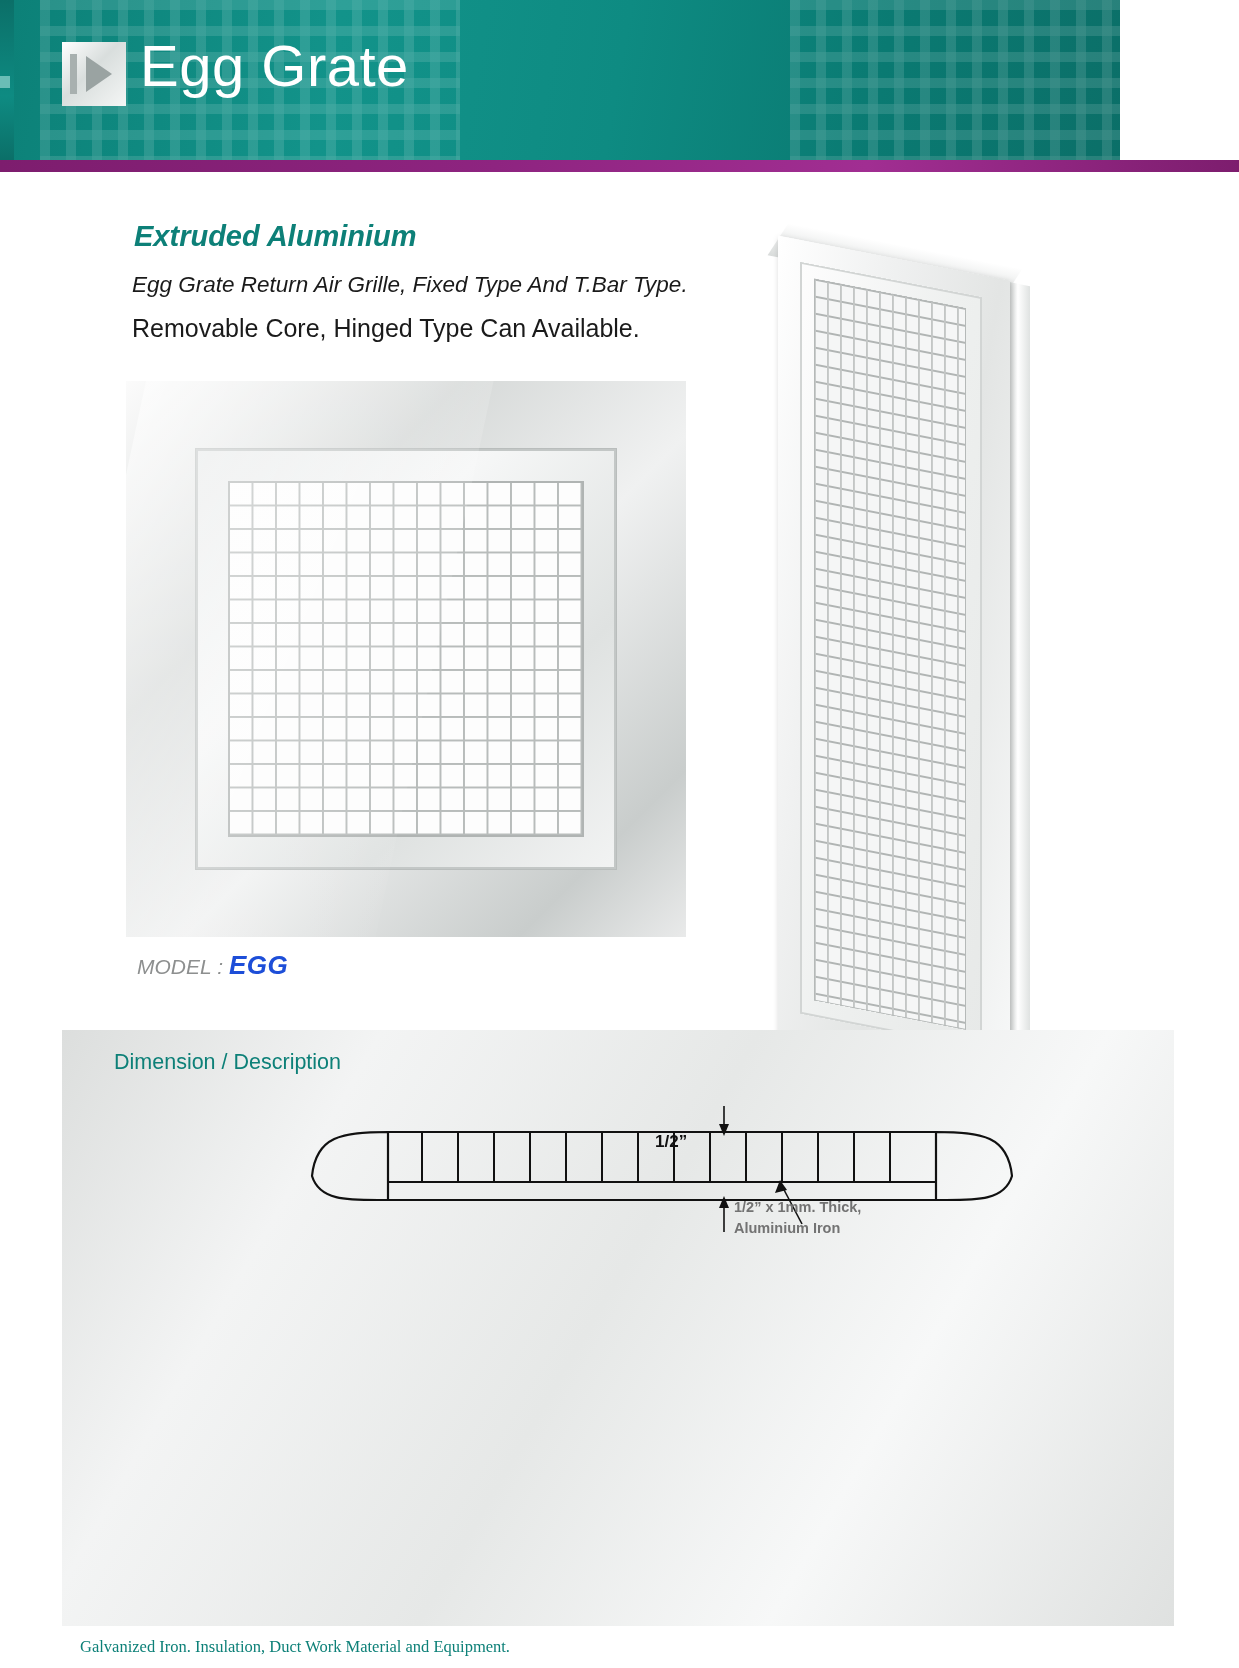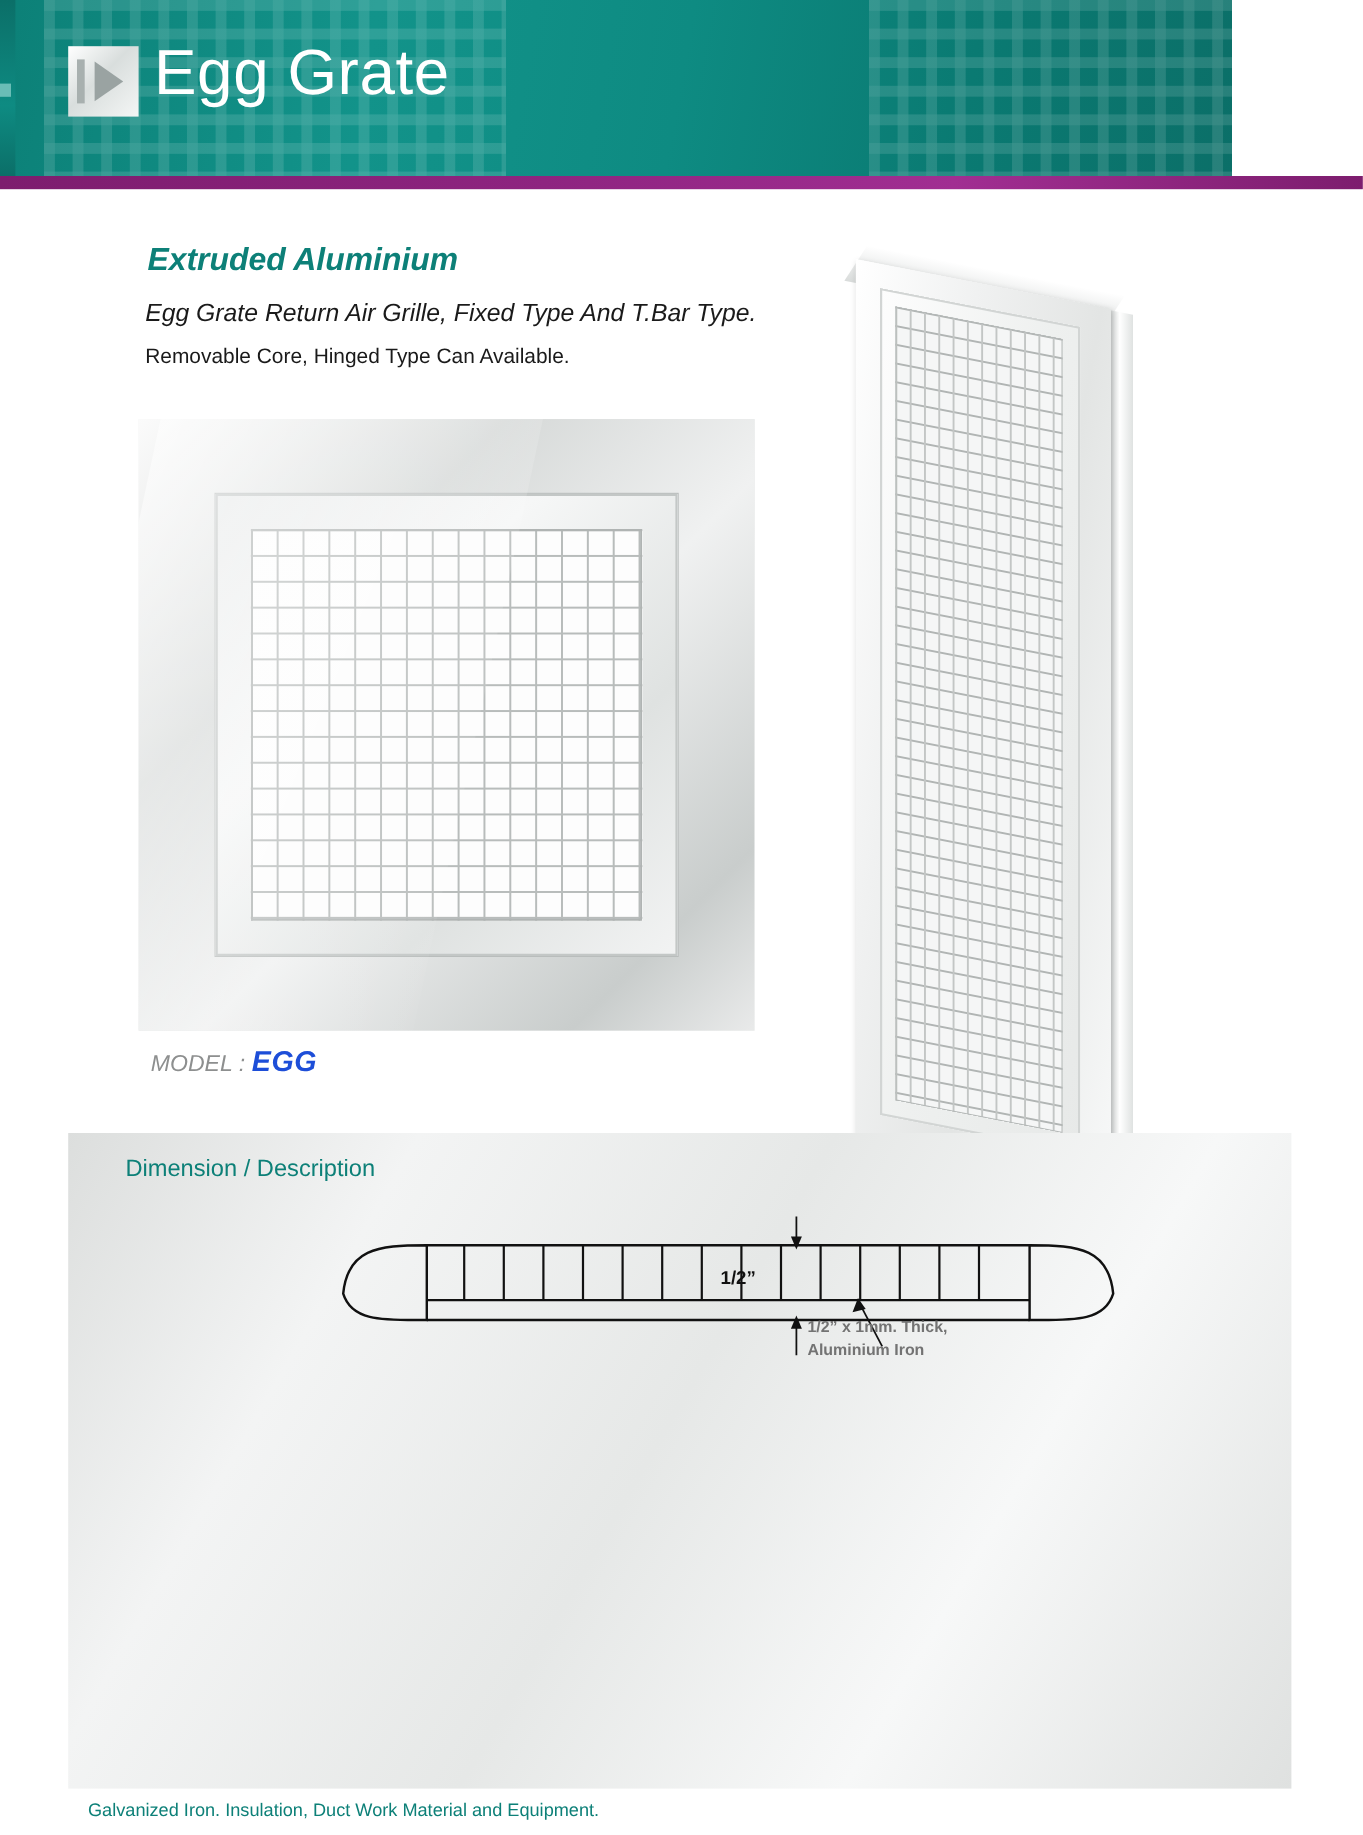--- a/index.html
+++ b/index.html
@@ -100,21 +100,21 @@
   .desc-line1 {
     position: absolute;
     left: 132px; top: 272px;
     font-size: 22.5px;
     color: #1a1a1a;
     font-style: italic;
   }
   .desc-line2 {
     position: absolute;
     left: 132px; top: 314px;
-    font-size: 19px;
+    font-size: 25px;
     color: #1a1a1a;
   }
 
   
   .photo-front {
     position: absolute;
     left: 126px; top: 381px;
     width: 560px; height: 556px;
     background: linear-gradient(135deg, #f2f3f3 0%, #e2e4e4 40%, #eceeed 100%);
     overflow: hidden;
@@ -234,36 +234,36 @@
     position: absolute;
     left: 240px; top: 76px;
     width: 720px; height: 180px;
   }
   .drawing-label-half {
     position: absolute;
     left: 655px; top: 1132px;
     font-size: 17px;
     font-weight: bold;
     color: #111;
-    margin-top: 20px;
   }
   .drawing-label-strip {
     position: absolute;
     left: 734px; top: 1197px;
     font-size: 14.5px;
     font-weight: bold;
     color: #737373;
     line-height: 1.45;
   }
 
   .footer-note {
     position: absolute;
     left: 80px; top: 1637px;
     font-size: 16.5px;
     color: #0d8078;
+    font-family: Liberation Serif, serif;
   }
 </style>
 </head>
 <body>
 
 <div class="header">
   <div class="header-pattern"></div>
   <div class="header-pattern right"></div>
   <div class="header-leftbar"></div>
   <div class="header-leftdot"></div>

